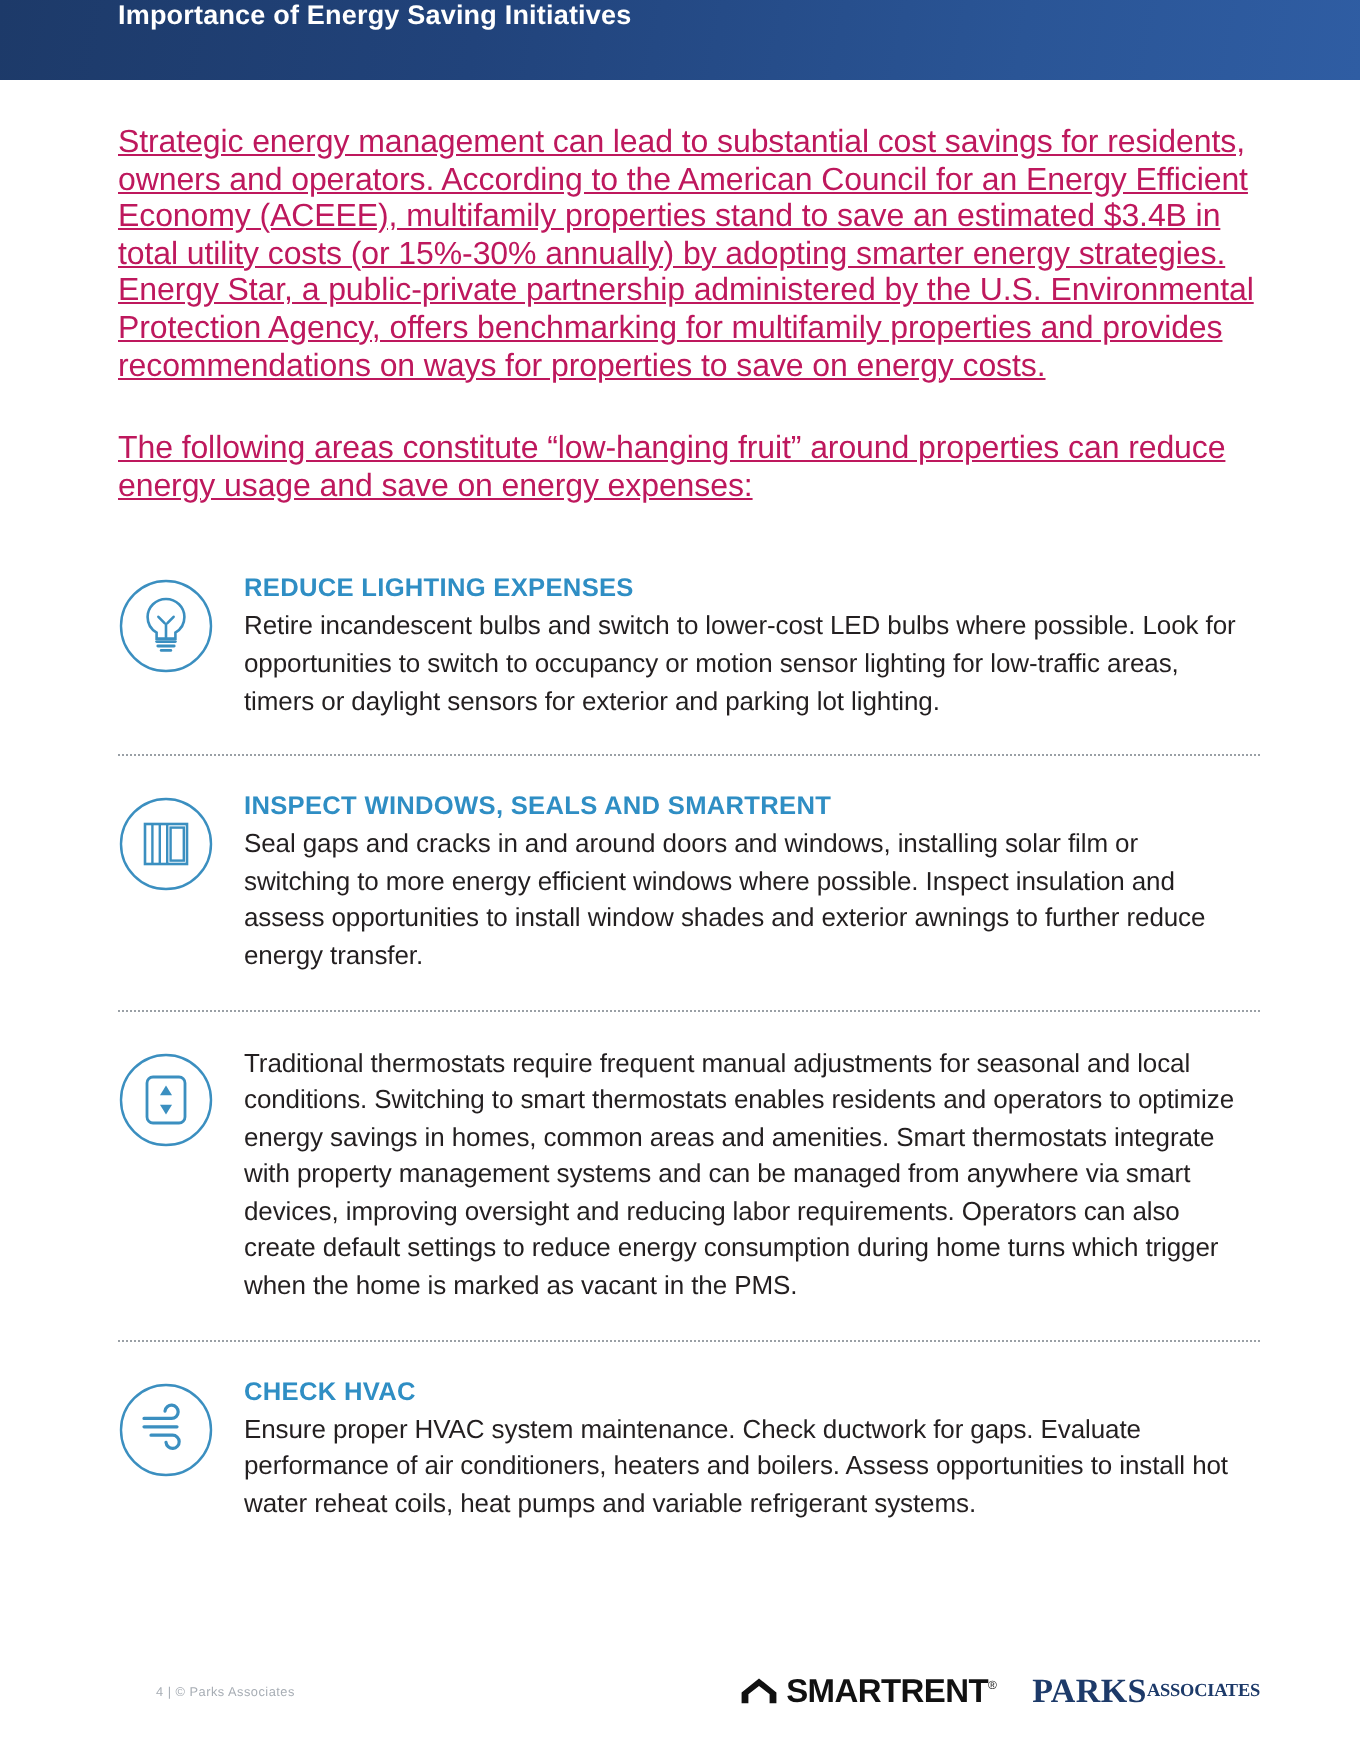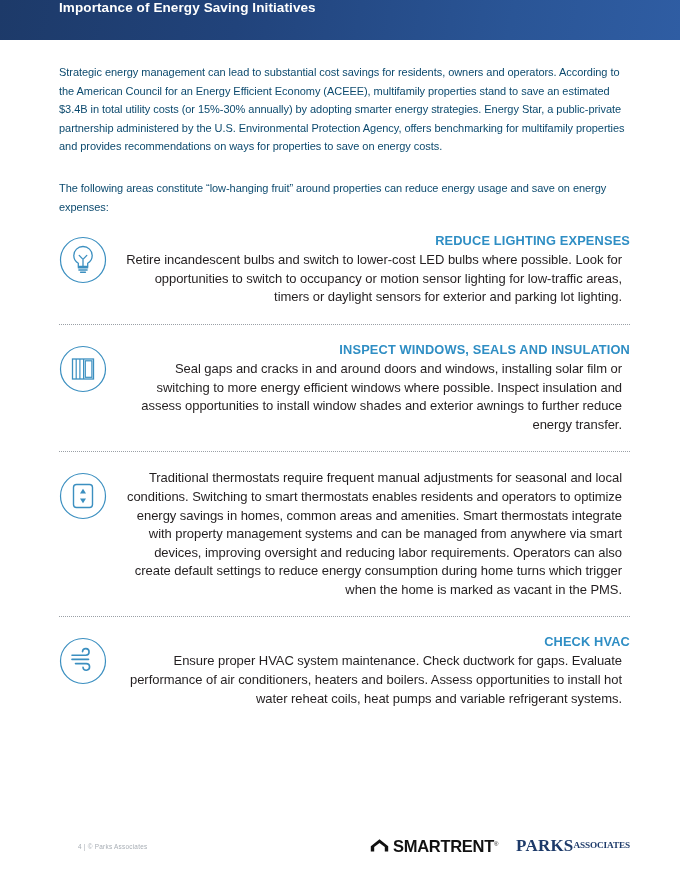--- a/index.html
+++ b/index.html
@@ -37,34 +37,34 @@
     padding: 0 50px 0 59px;
     box-sizing: border-box;
     width: 680px;
   }
 
   .intro {
     margin-top: 23px;
   }
   .intro p {
     margin: 0;
-    color: #0c4a6e;
-    font-size: 11px;
+    color: #be185d;
+    font-size: 16px;
     line-height: 18.6px;
     letter-spacing: -0.05px;
     max-width: 570px;
+    text-decoration: underline;
   }
   .intro p.second {
     margin-top: 23px;
   }
 
   
   .sections {
-    margin-top: 16px;
-    text-align: right;
+    margin-top: 32px;
   }
   .section {
     display: flex;
     align-items: flex-start;
     padding-bottom: 0;
   }
   .section-icon {
     flex: 0 0 auto;
     width: 48px;
     height: 48px;
@@ -204,21 +204,21 @@
         <svg width="48" height="48" viewBox="0 0 48 48" xmlns="http://www.w3.org/2000/svg">
           <circle cx="24" cy="24" r="22.5" fill="none" stroke="#3b8fc0" stroke-width="1.2"></circle>
           <rect x="13.5" y="14" width="21" height="20" fill="none" stroke="#3b8fc0" stroke-width="1.3"></rect>
           <line x1="17.2" y1="14" x2="17.2" y2="34" stroke="#3b8fc0" stroke-width="1.2"></line>
           <line x1="20.9" y1="14" x2="20.9" y2="34" stroke="#3b8fc0" stroke-width="1.2"></line>
           <line x1="24.6" y1="14" x2="24.6" y2="34" stroke="#3b8fc0" stroke-width="1.2"></line>
           <rect x="26.3" y="15.8" width="6.6" height="16.5" fill="#ffffff" stroke="#3b8fc0" stroke-width="1.2"></rect>
         </svg>
       </div>
       <div class="section-body">
-        <h3 class="section-heading">INSPECT WINDOWS, SEALS AND INSULATION</h3>
+        <h3 class="section-heading">INSPECT WINDOWS, SEALS AND SMARTRENT</h3>
         <p class="section-text">Seal gaps and cracks in and around doors and windows, installing solar film or switching to more energy efficient windows where possible. Inspect insulation and assess opportunities to install window shades and exterior awnings to further reduce energy transfer.</p>
       </div>
     </div>
 
     <hr class="divider">
 
     <div class="section">
       <div class="section-icon">
         <svg width="48" height="48" viewBox="0 0 48 48" xmlns="http://www.w3.org/2000/svg">
           <circle cx="24" cy="24" r="22.5" fill="none" stroke="#3b8fc0" stroke-width="1.2"></circle>

